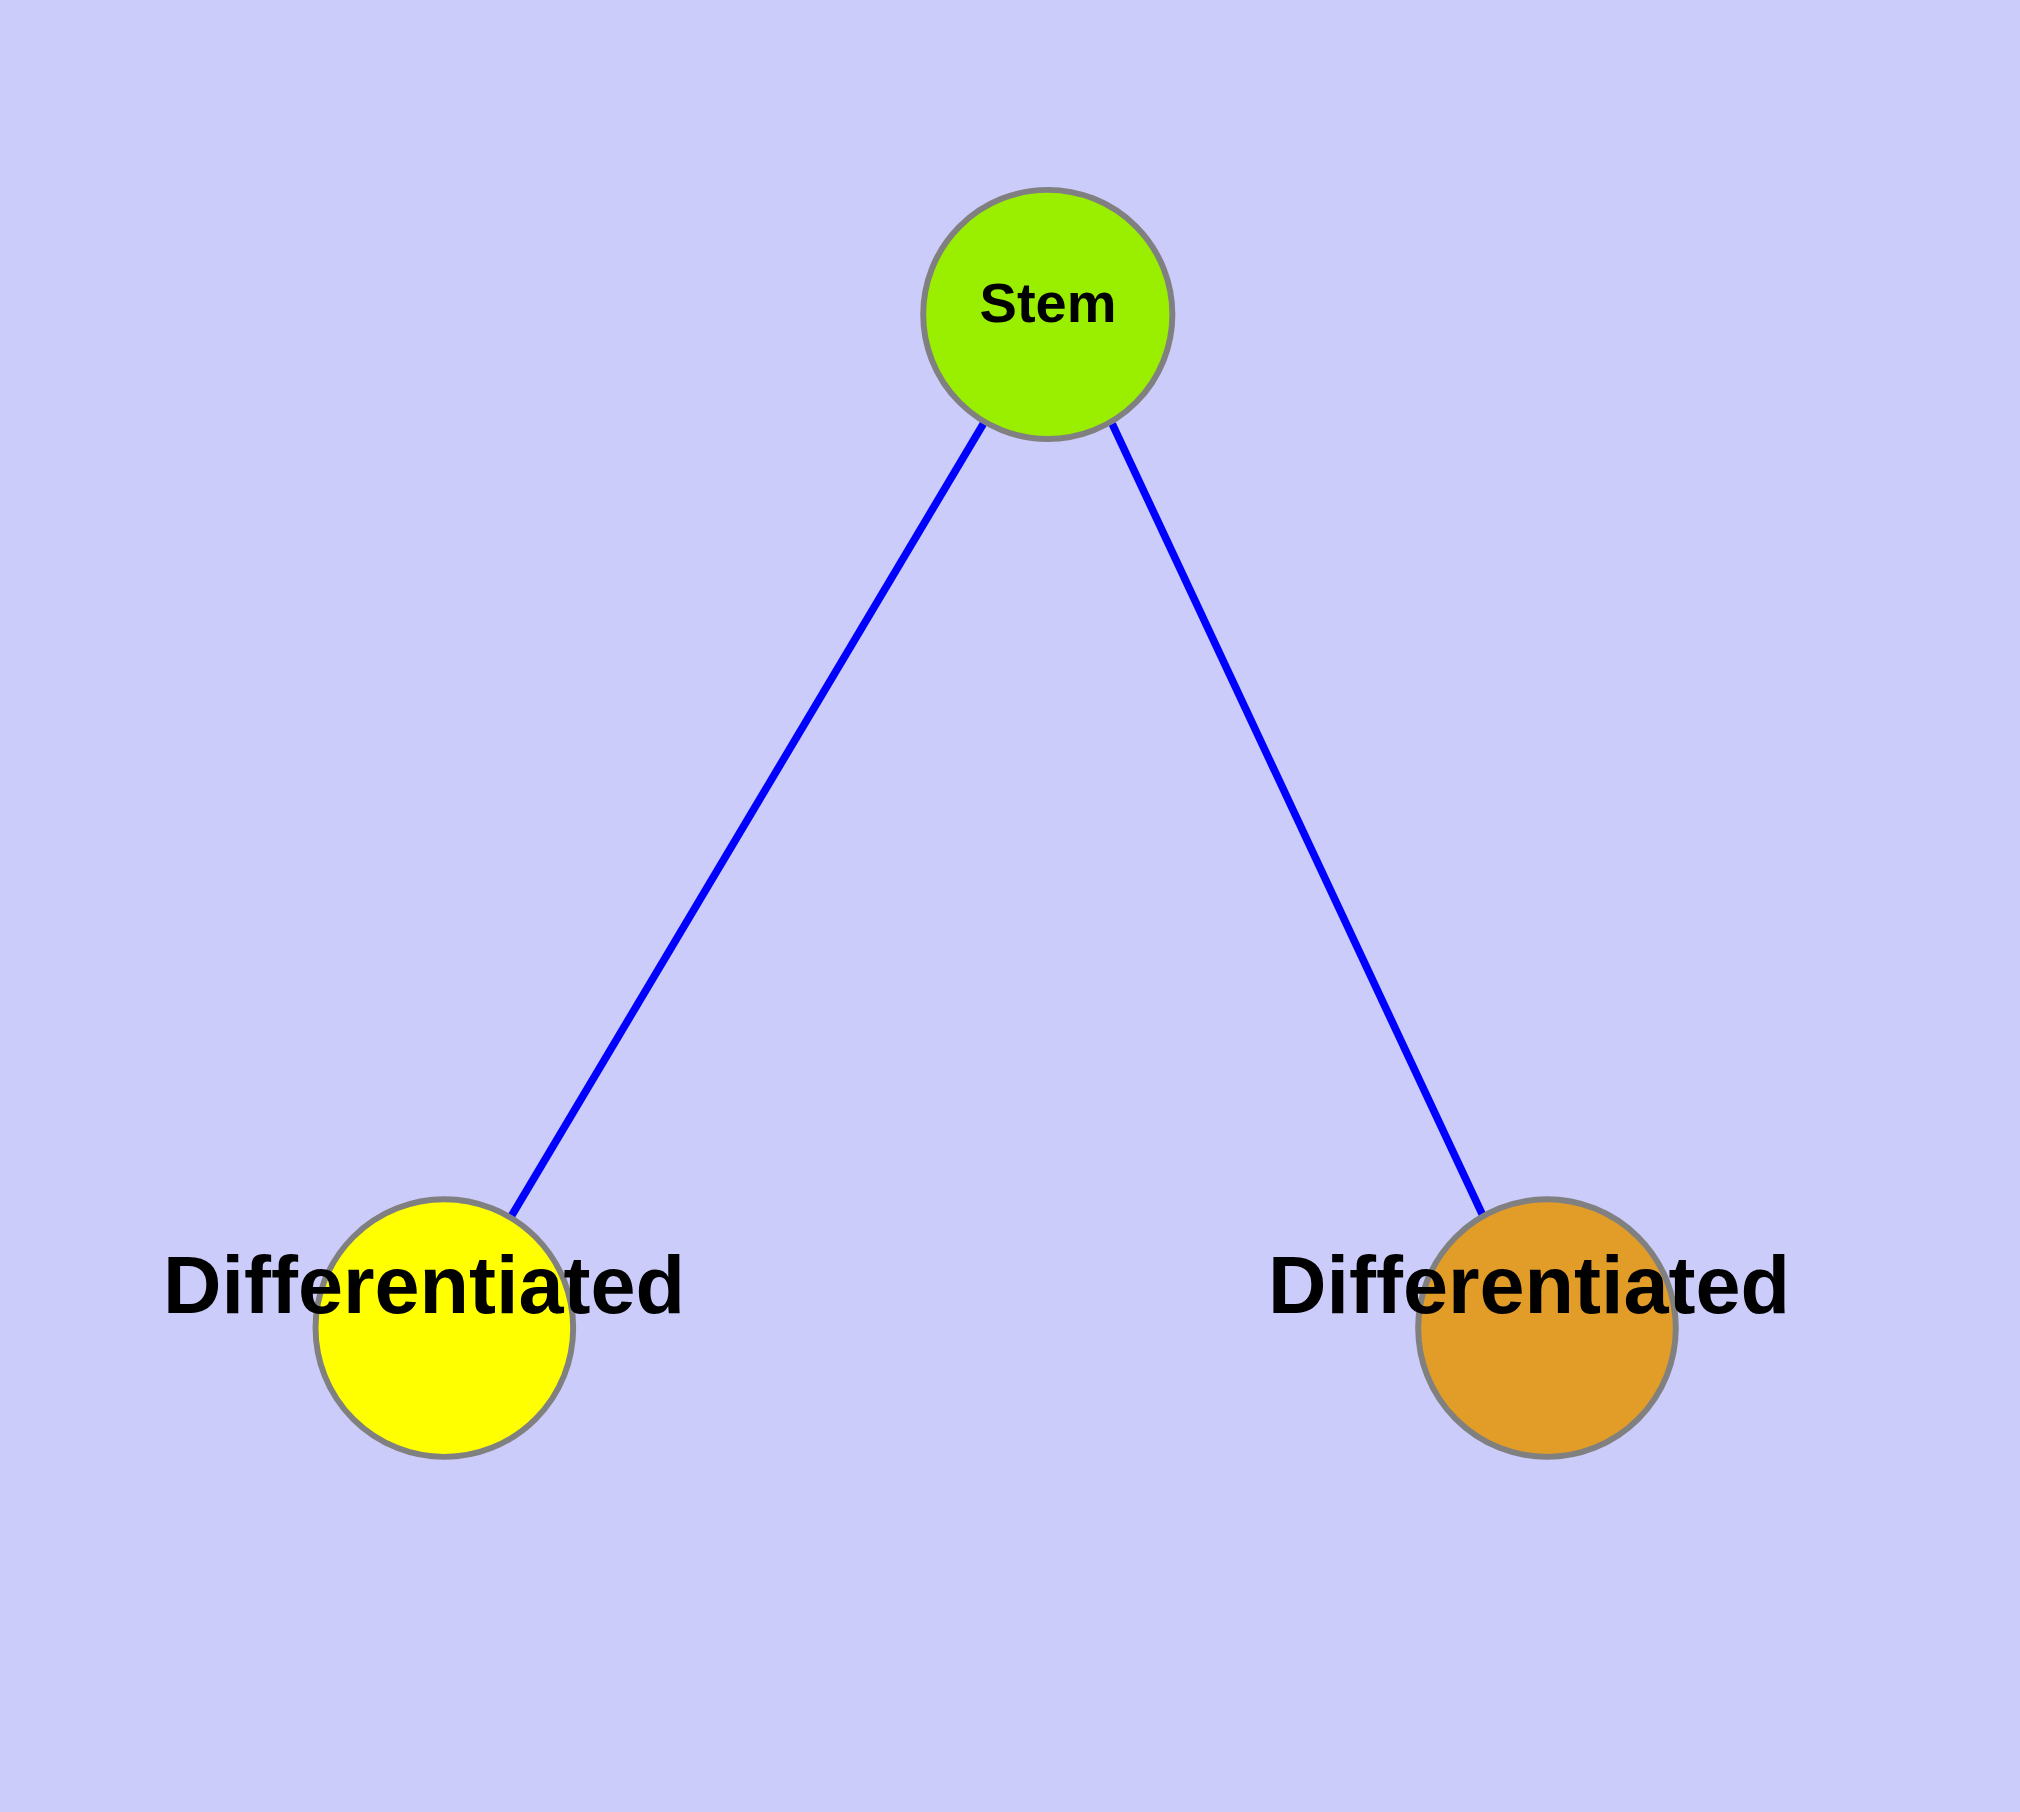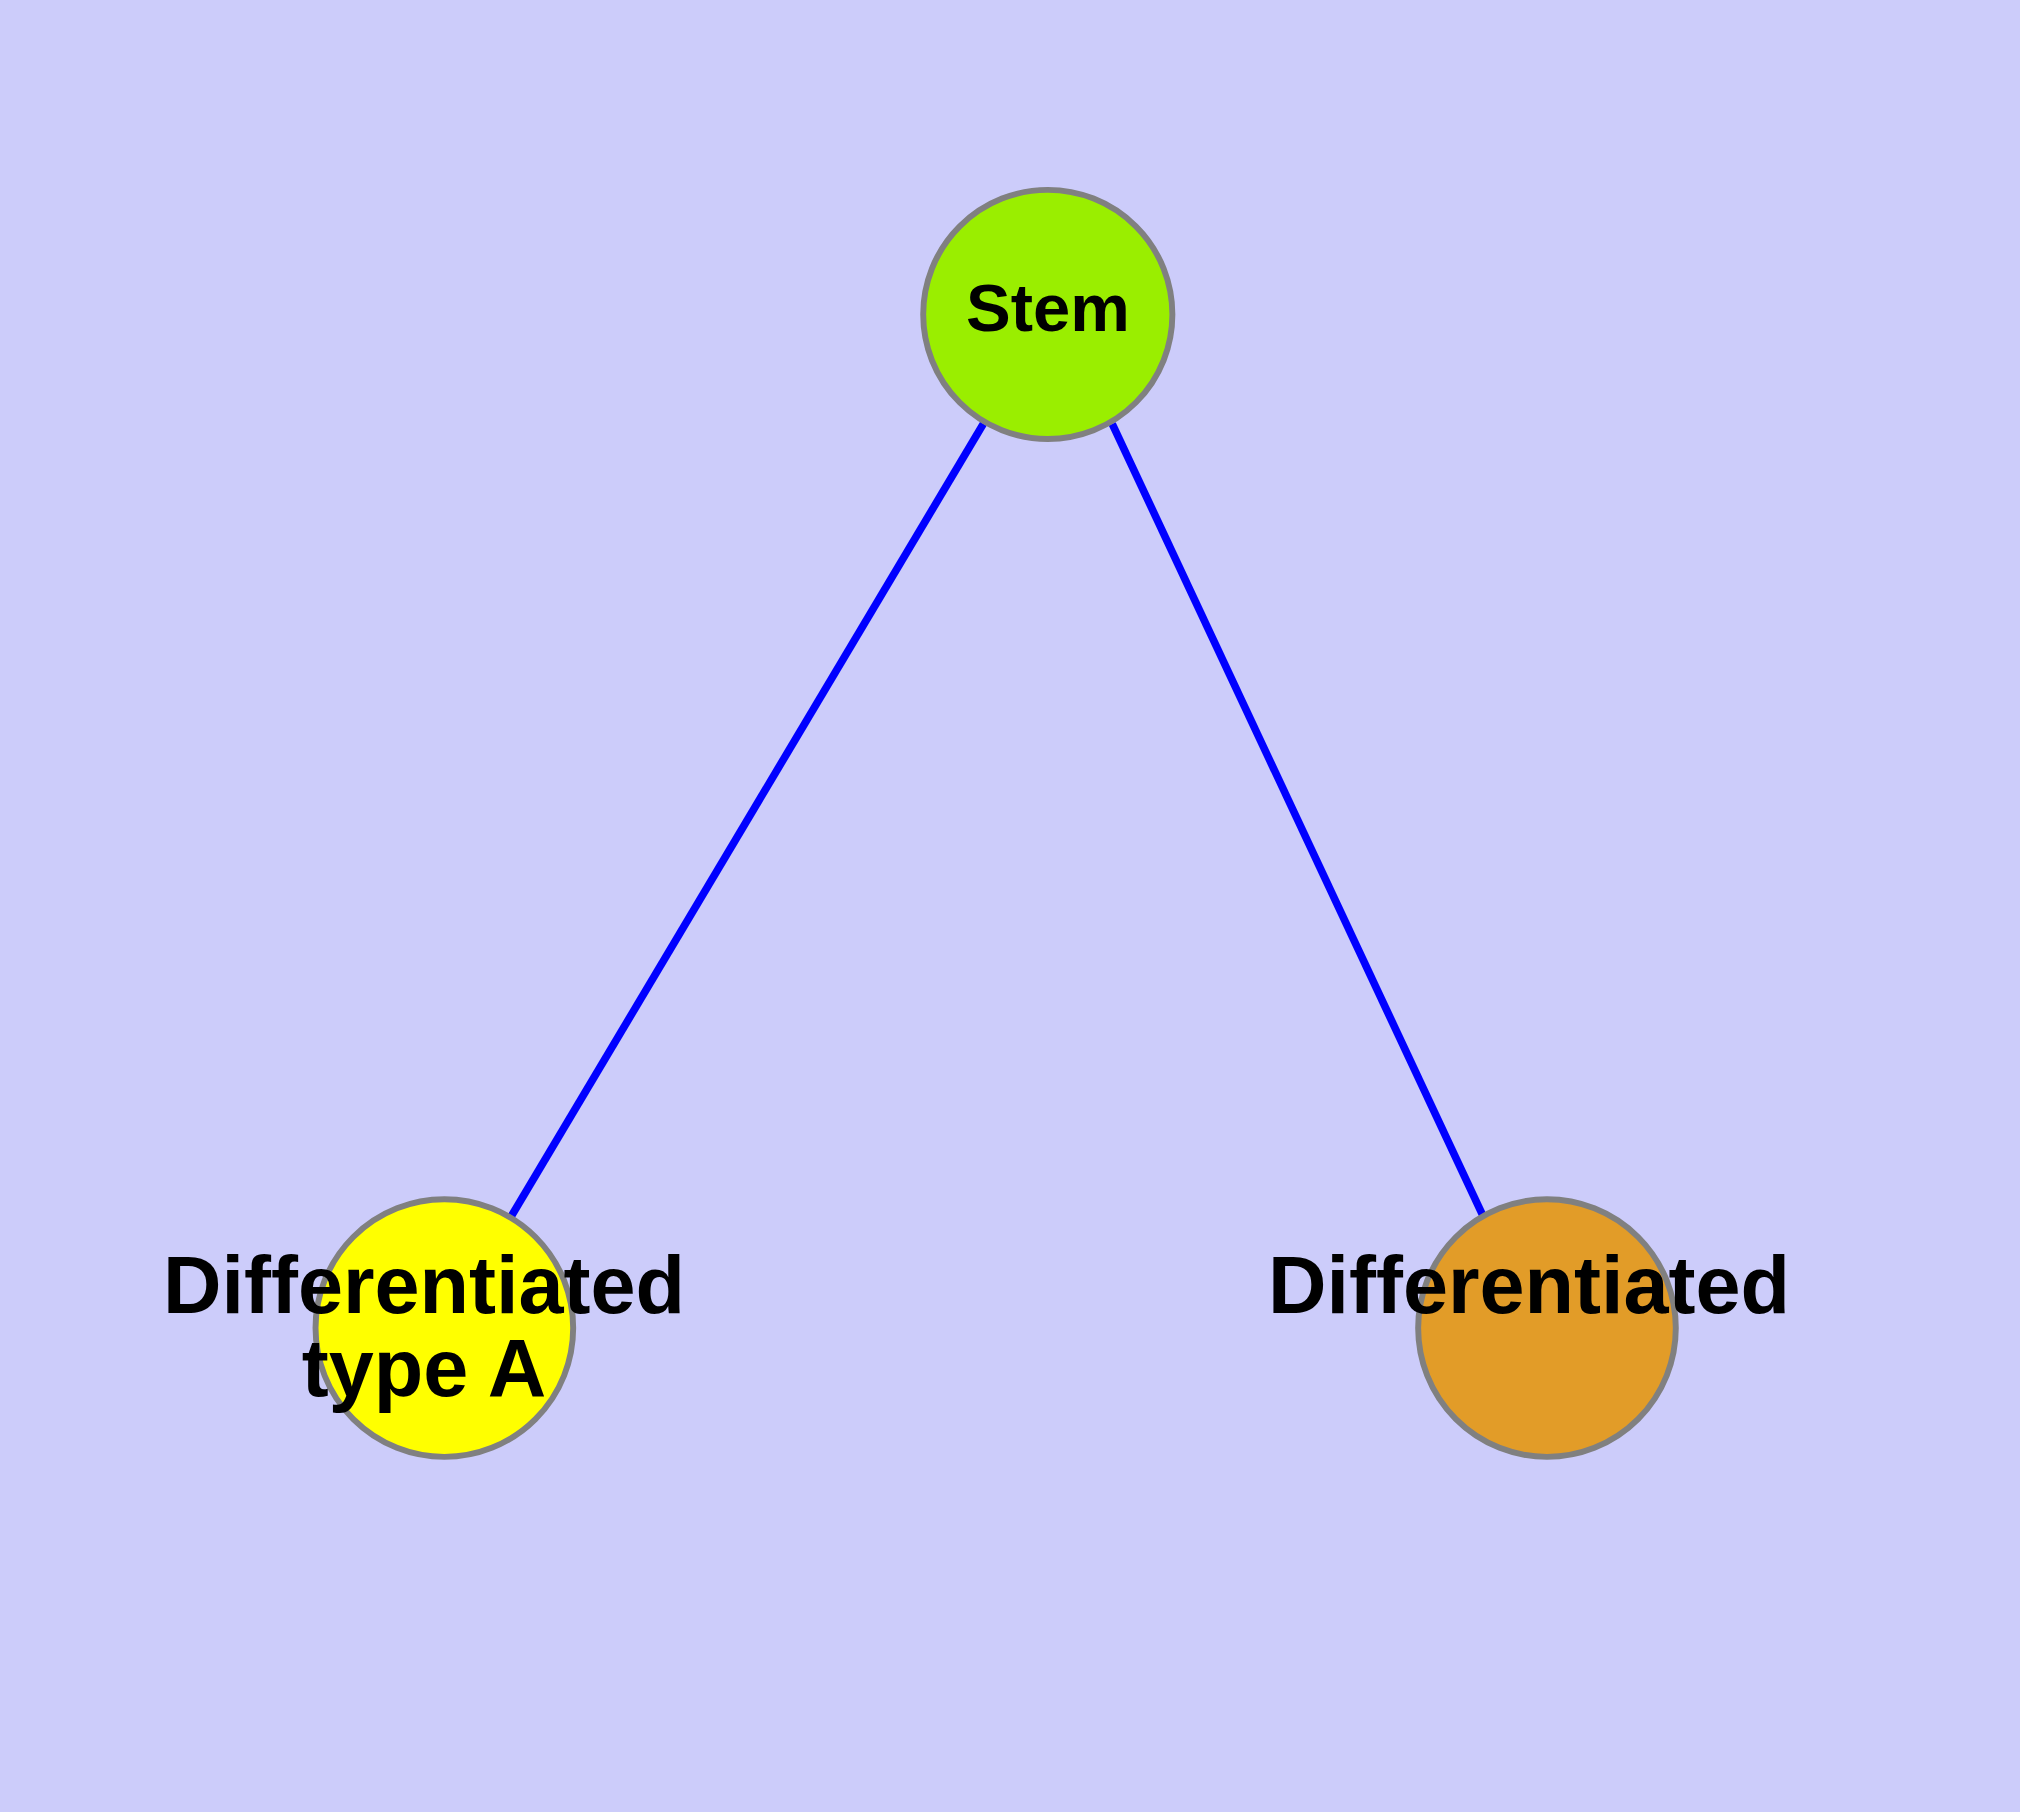--- a/index.html
+++ b/index.html
@@ -26,21 +26,21 @@
     position: absolute;
     color: #000000;
     font-family: "Liberation Sans", sans-serif;
     font-weight: bold;
     text-align: center;
     white-space: pre;
     line-height: 1.02;
     pointer-events: none;
   }
   #label-stem {
-    font-size: 67px;
+    font-size: 56px;
     left: 709px;
     top: 274px;
     width: 678px;
   }
   #label-diff-a {
     font-size: 81px;
     left: 85px;
     top: 1244px;
     width: 678px;
   }
@@ -64,18 +64,18 @@
 
     <circle cx="524" cy="1567" r="152" fill="#ffff00" stroke="#808080" stroke-width="7"></circle>
 
     <circle cx="1825" cy="1567" r="152" fill="#e29c28" stroke="#808080" stroke-width="7"></circle>
 
     <circle cx="1236" cy="371" r="147" fill="#9aee00" stroke="#808080" stroke-width="7"></circle>
   </svg>
 
   <div class="node-label" id="label-stem">Stem</div>
 
-  <div class="node-label" id="label-diff-a"><span>Differentiated</span><br><span>type A</span></div>
+  <div class="node-label" id="label-diff-a"><span>Differentiated</span><br></div>
 
   <div class="node-label" id="label-diff-b"><span>Differentiated</span><br></div>
 
 </div>
 
 
 </body></html>

